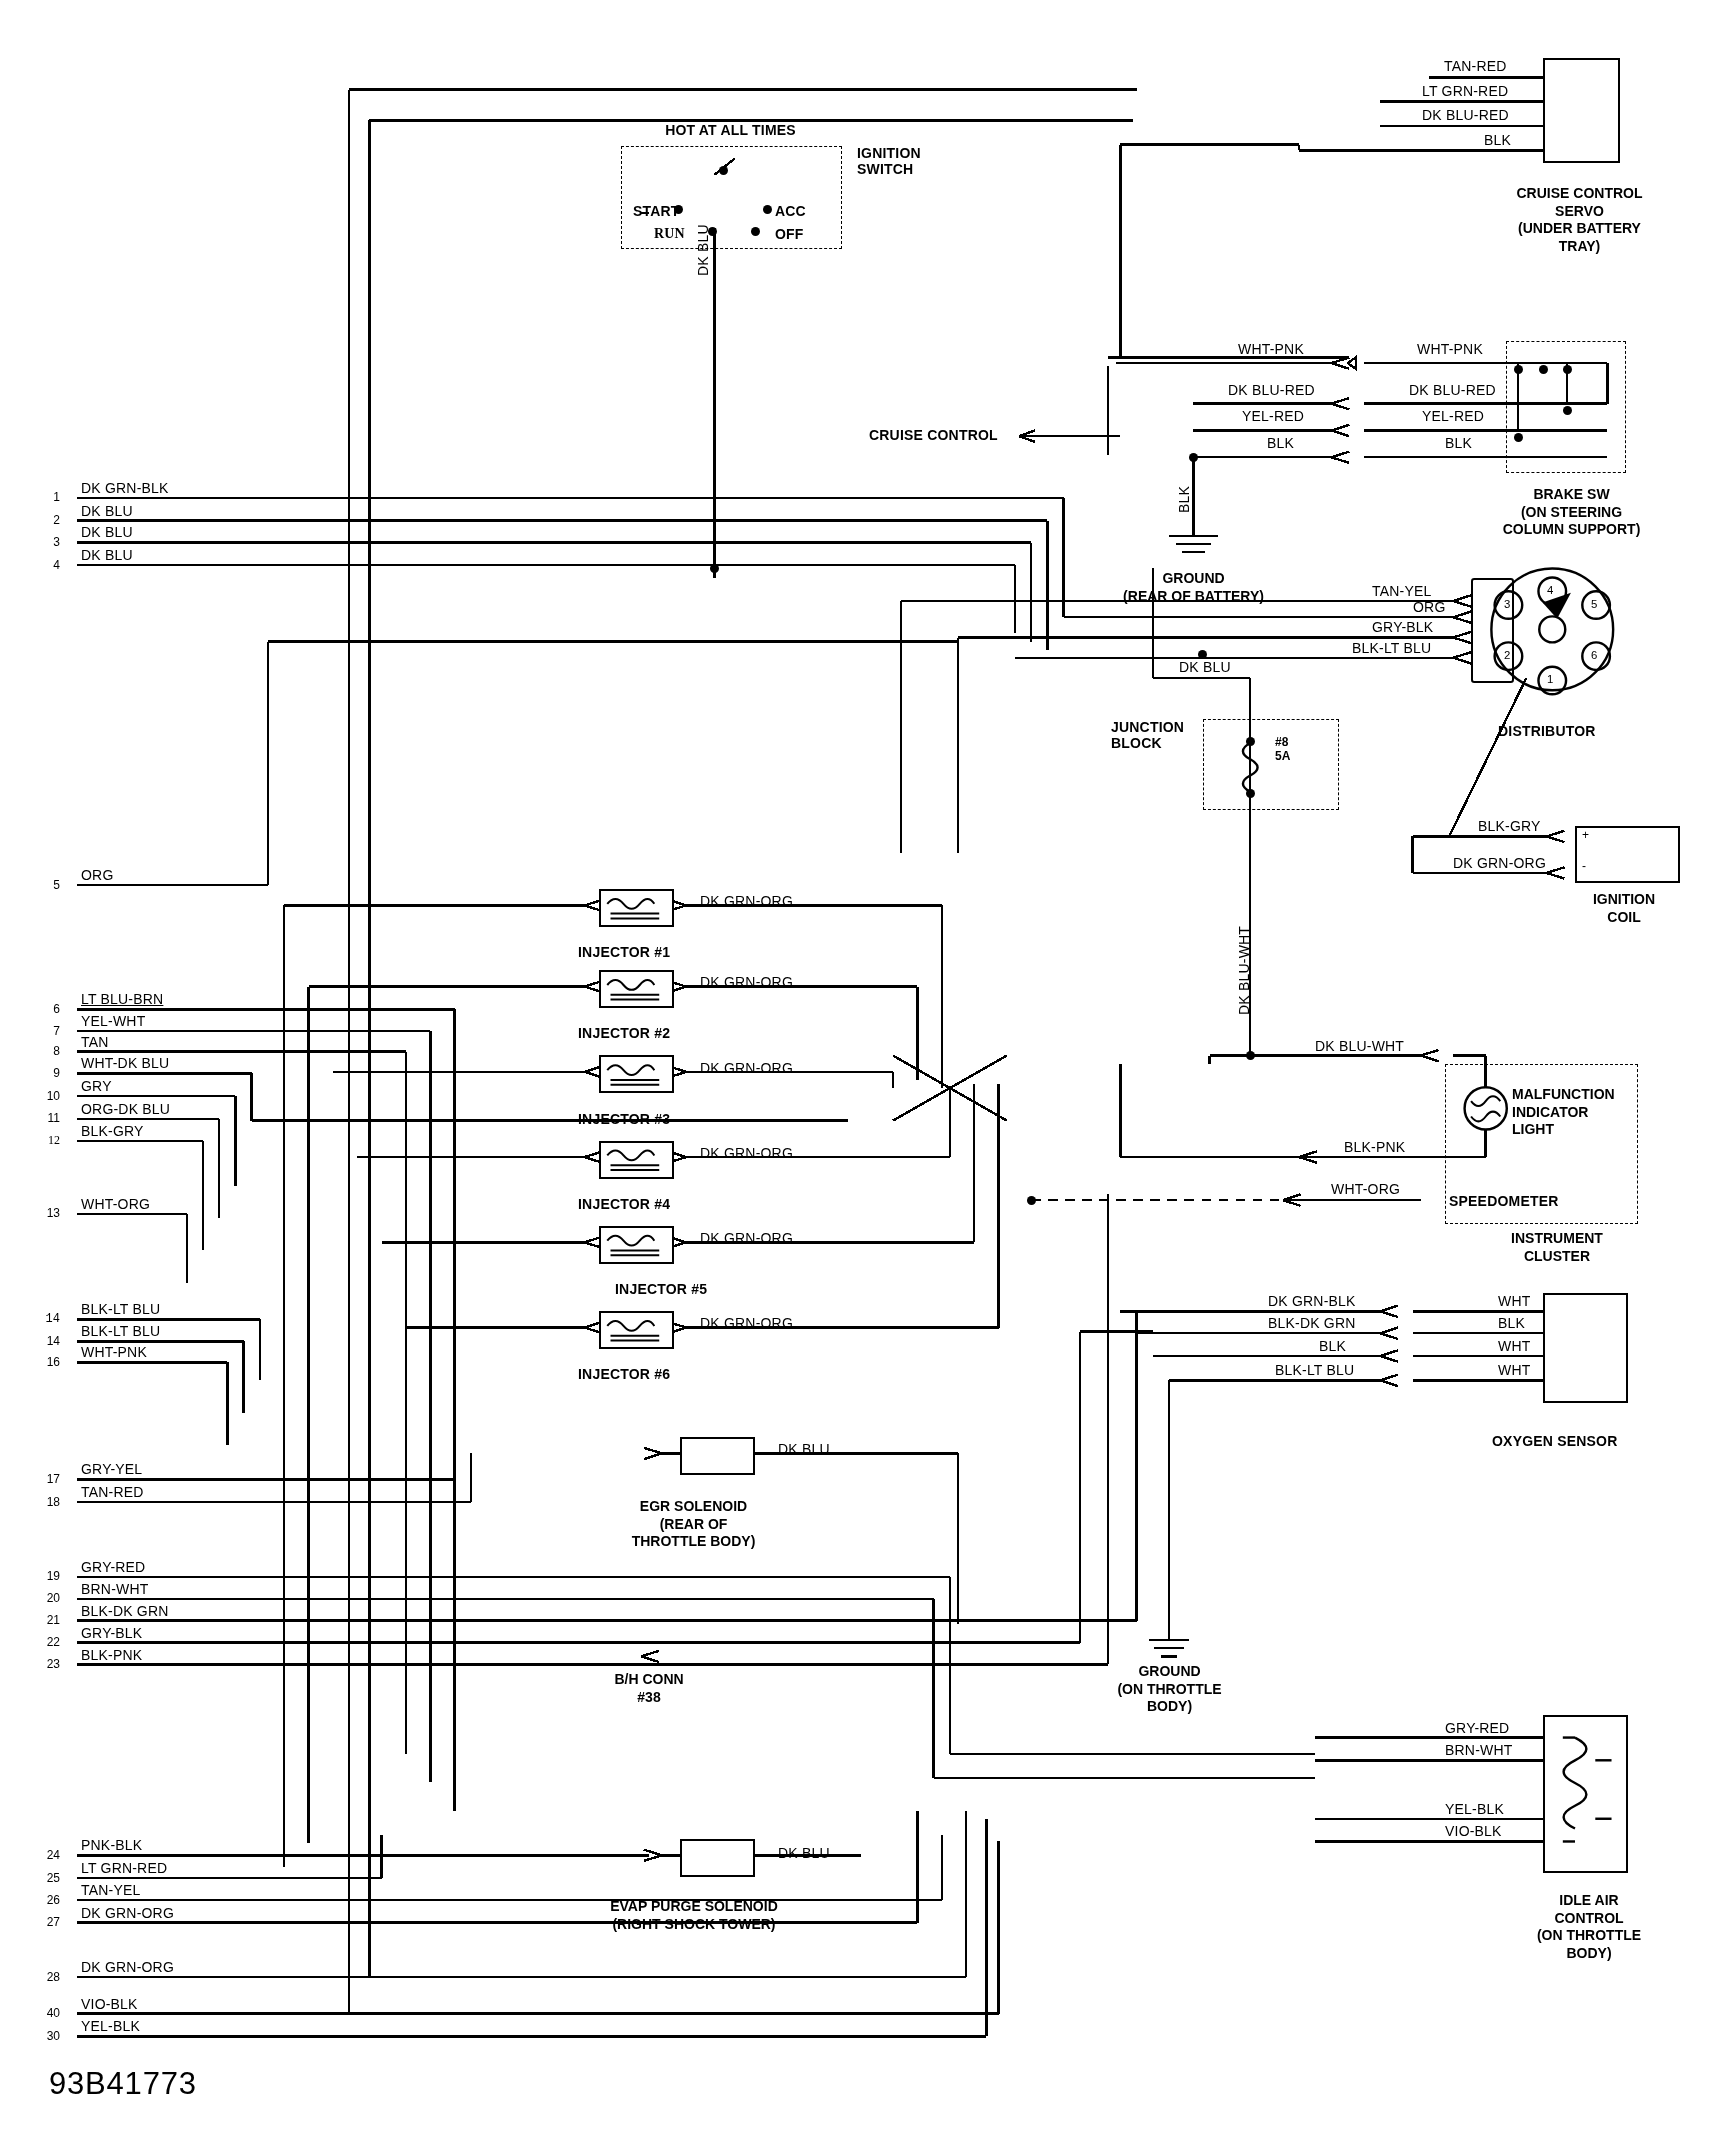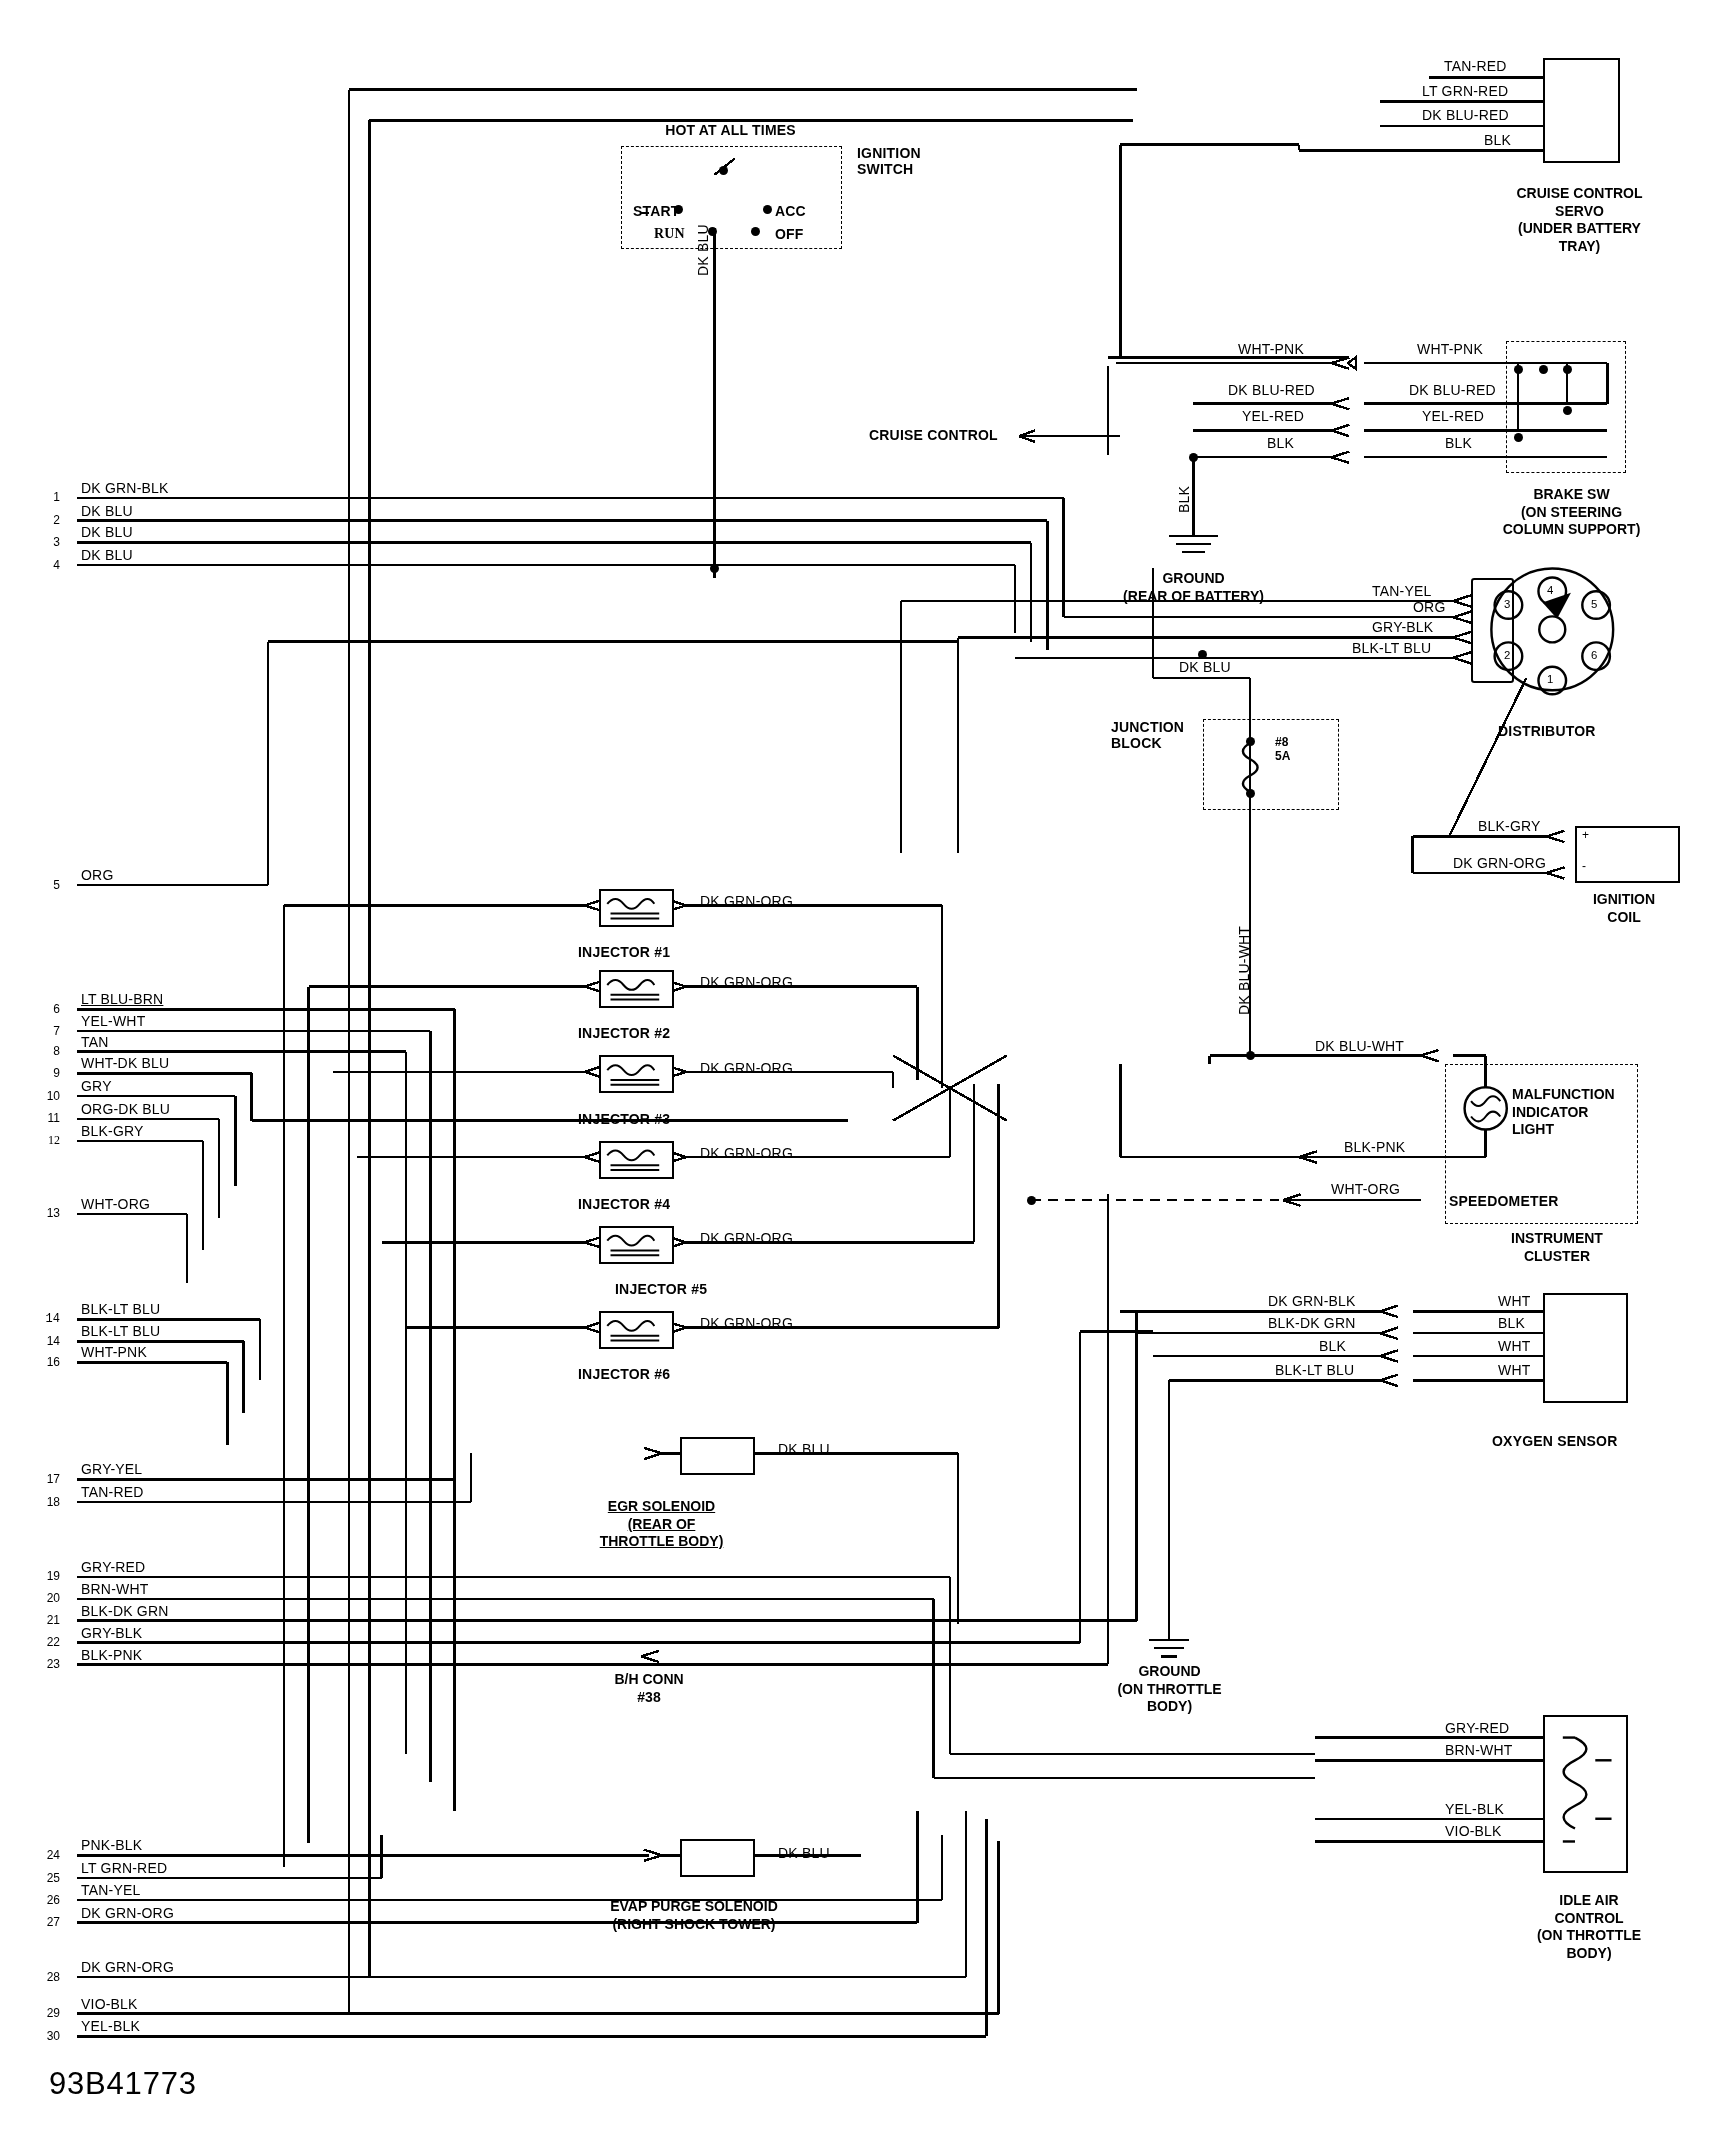--- a/index.html
+++ b/index.html
@@ -483,21 +483,21 @@
   <div class="lbl" style="left:1268px;top:1315px;">BLK-DK GRN</div>
   <div class="lbl" style="left:1319px;top:1338px;">BLK</div>
   <div class="lbl" style="left:1275px;top:1362px;">BLK-LT BLU</div>
   <div class="lbl" style="left:1498px;top:1293px;">WHT</div>
   <div class="lbl" style="left:1498px;top:1315px;">BLK</div>
   <div class="lbl" style="left:1498px;top:1338px;">WHT</div>
   <div class="lbl" style="left:1498px;top:1362px;">WHT</div>
   <div class="lbl b" style="left:1492px;top:1433px;">OXYGEN SENSOR</div>
 
   <div class="lbl" style="left:778px;top:1441px;">DK BLU</div>
-  <div class="title" style="left:560px;top:1498px;width:203px;white-space:pre-line;text-decoration:underline;">EGR SOLENOID
+  <div class="title" style="left:592px;top:1498px;width:203px;white-space:pre-line;">EGR SOLENOID
 (REAR OF
 THROTTLE BODY)</div>
 
   <div class="title" style="left:568px;top:1671px;width:162px;white-space:pre-line;">B/H CONN
 #38</div>
 
   <div class="title" style="left:1076px;top:1663px;width:187px;white-space:pre-line;">GROUND
 (ON THROTTLE
 BODY)</div>
 
@@ -576,21 +576,21 @@
       <div class="pin" style="left: 32px; top: 1848px;">24</div>
       <div class="lbl" style="left: 81px; top: 1837px;">PNK-BLK</div>
       <div class="pin" style="left: 32px; top: 1871px;">25</div>
       <div class="lbl" style="left: 81px; top: 1860px;">LT GRN-RED</div>
       <div class="pin" style="left: 32px; top: 1893px;">26</div>
       <div class="lbl" style="left: 81px; top: 1882px;">TAN-YEL</div>
       <div class="pin" style="left: 32px; top: 1915px;">27</div>
       <div class="lbl" style="left: 81px; top: 1905px;">DK GRN-ORG</div>
       <div class="pin" style="left: 32px; top: 1970px;">28</div>
       <div class="lbl" style="left: 81px; top: 1959px;">DK GRN-ORG</div>
-      <div class="pin" style="left: 32px; top: 2006px;">29</div>
+      <div class="pin" style="left: 32px; top: 2006px;">40</div>
       <div class="lbl" style="left: 81px; top: 1996px;">VIO-BLK</div>
       <div class="pin" style="left: 32px; top: 2029px;">30</div>
       <div class="lbl" style="left: 81px; top: 2018px;">YEL-BLK</div>
     </div>
 
   <div class="footer">93B41773</div>
 </div>
 
 
 </body></html>

